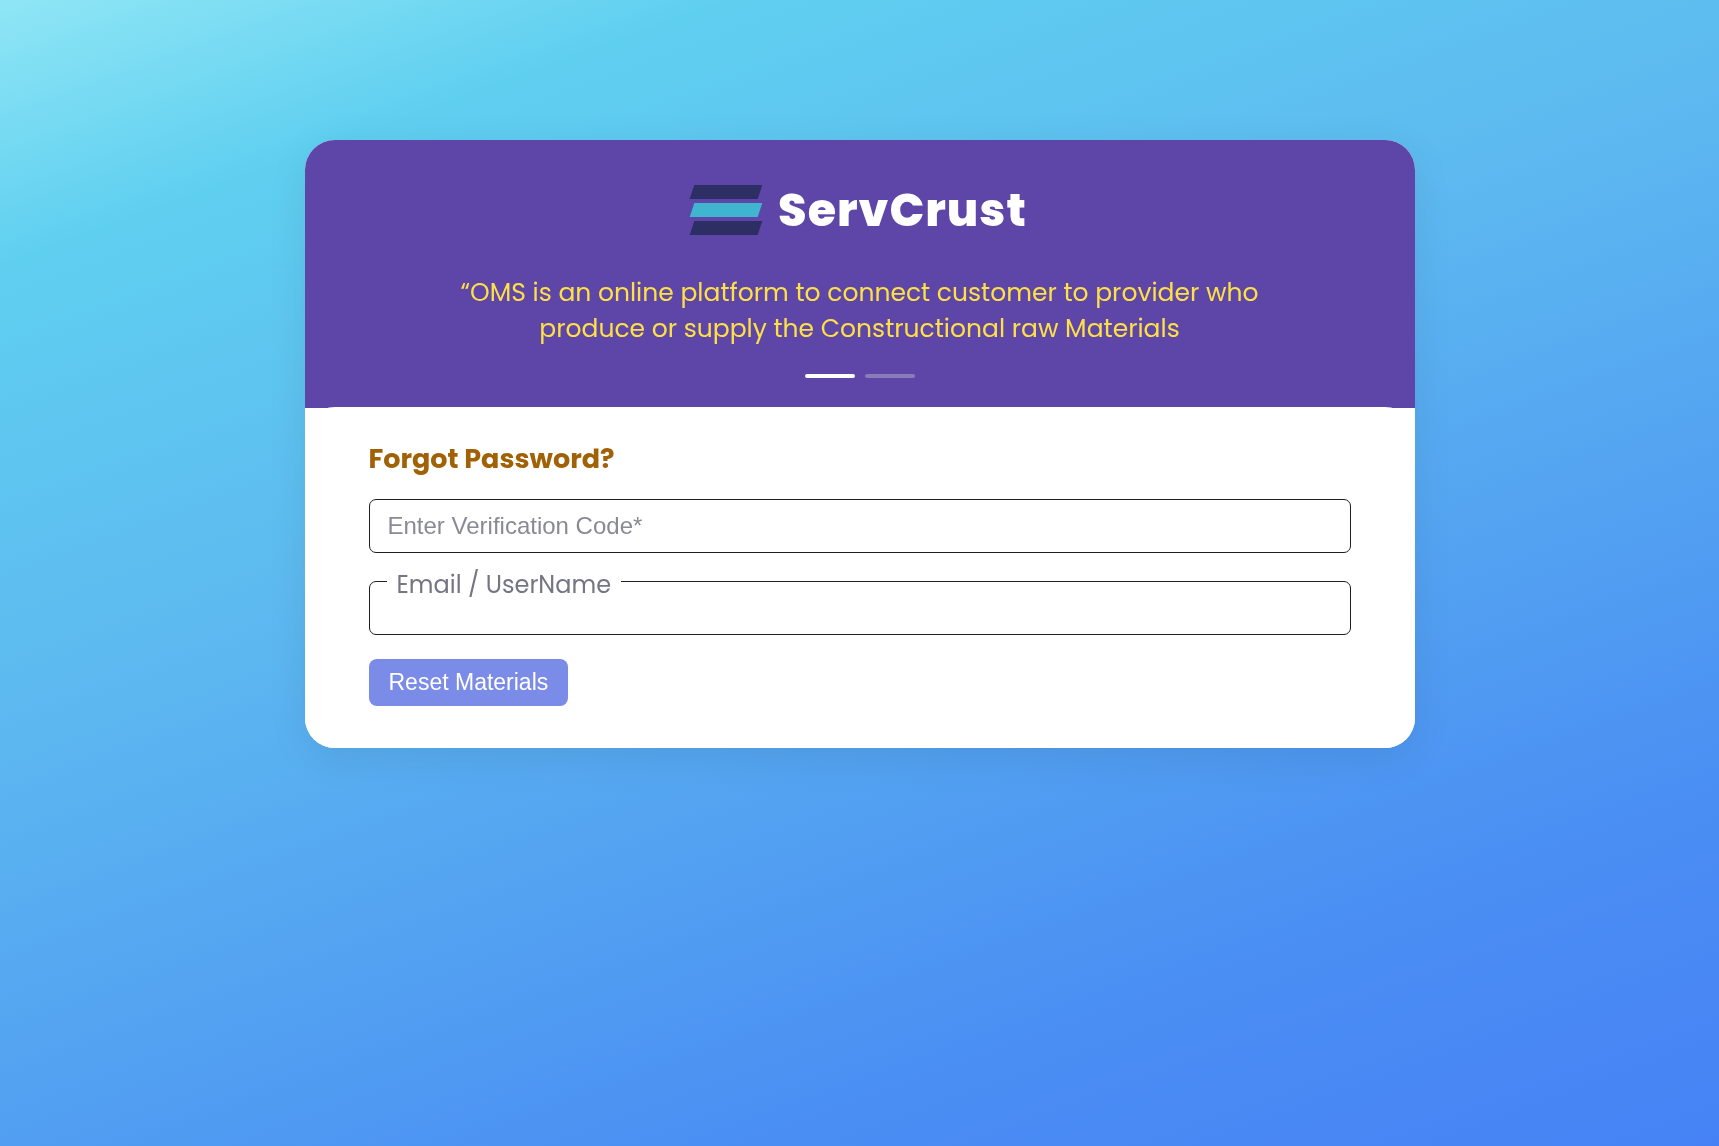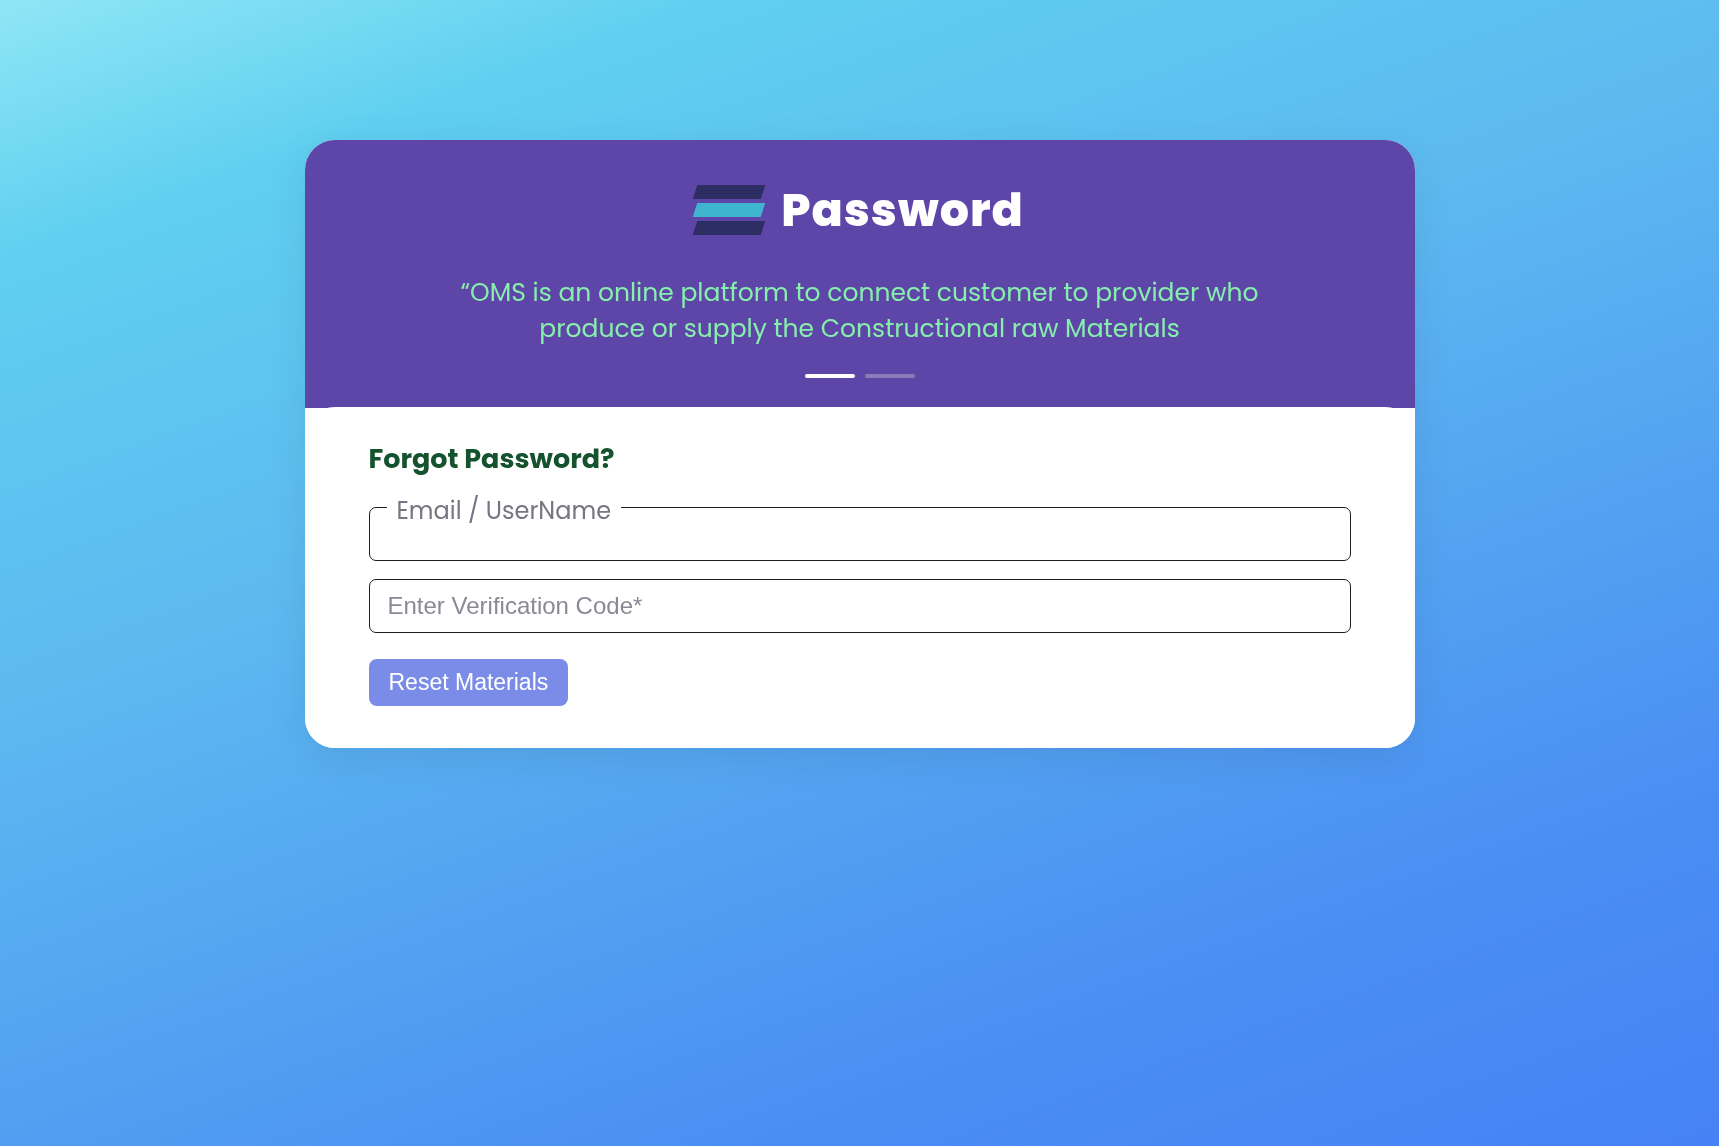--- a/index.html
+++ b/index.html
@@ -50,21 +50,21 @@
   .brand-icon .bar.b2 { top: 18px; background: #3fb5cf; }
   .brand-icon .bar.b3 { top: 36px; background: #2d2e63; }
 
   .brand-name {
     color: #ffffff;
     font-size: 46px;
     font-weight: 800;
     letter-spacing: 1px;
   }
   .tagline {
-    color: #86efac;
+    color: #fde047;
     font-size: 25px;
     line-height: 1.45;
     margin: 0 auto 26px;
     max-width: 880px;
     font-weight: 400;
   }
   .dots {
     display: flex;
     justify-content: center;
     gap: 10px;
@@ -81,21 +81,21 @@
   .dot.inactive { background: #8a7cb8; }
 
   .card-body {
     background: #ffffff;
     padding: 32px 64px 42px;
     border-top-left-radius: 30px;
     border-top-right-radius: 30px;
     margin-top: -1px;
   }
   .form-title {
-    color: #14532d;
+    color: #a16207;
     font-size: 27px;
     font-weight: 700;
     margin-bottom: 20px;
   }
 
   .field-wrap { position: relative; margin-bottom: 20px; }
   .field-wrap.first { margin-bottom: 18px; margin-top: 28px; }
 
   .float-label {
     position: absolute;
@@ -138,38 +138,38 @@
 
 <div class="card">
 
   <div class="card-header">
     <div class="brand">
       <div class="brand-icon">
         <div class="bar b1"></div>
         <div class="bar b2"></div>
         <div class="bar b3"></div>
       </div>
-      <div class="brand-name">Password</div>
+      <div class="brand-name">ServCrust</div>
     </div>
     <p class="tagline">“OMS is an online platform to connect customer to provider who produce or supply the Constructional raw Materials</p>
     <div class="dots">
       <button class="dot active"></button>
       <button class="dot inactive"></button>
     </div>
   </div>
 
   <div class="card-body">
     <h2 class="form-title">Forgot Password?</h2>
 
+    <div class="field-wrap">
+      <input type="text" class="text-input" placeholder="Enter Verification Code*" style="">
+    </div>
+
     <div class="field-wrap first">
       <span class="float-label">Email / UserName</span>
       <input type="text" class="text-input" value="" style="">
-    </div>
-
-    <div class="field-wrap">
-      <input type="text" class="text-input" placeholder="Enter Verification Code*" style="">
     </div>
 
 
     <button class="submit-btn">Reset Materials</button>
   </div>
 
 </div>
 
 </body></html>

